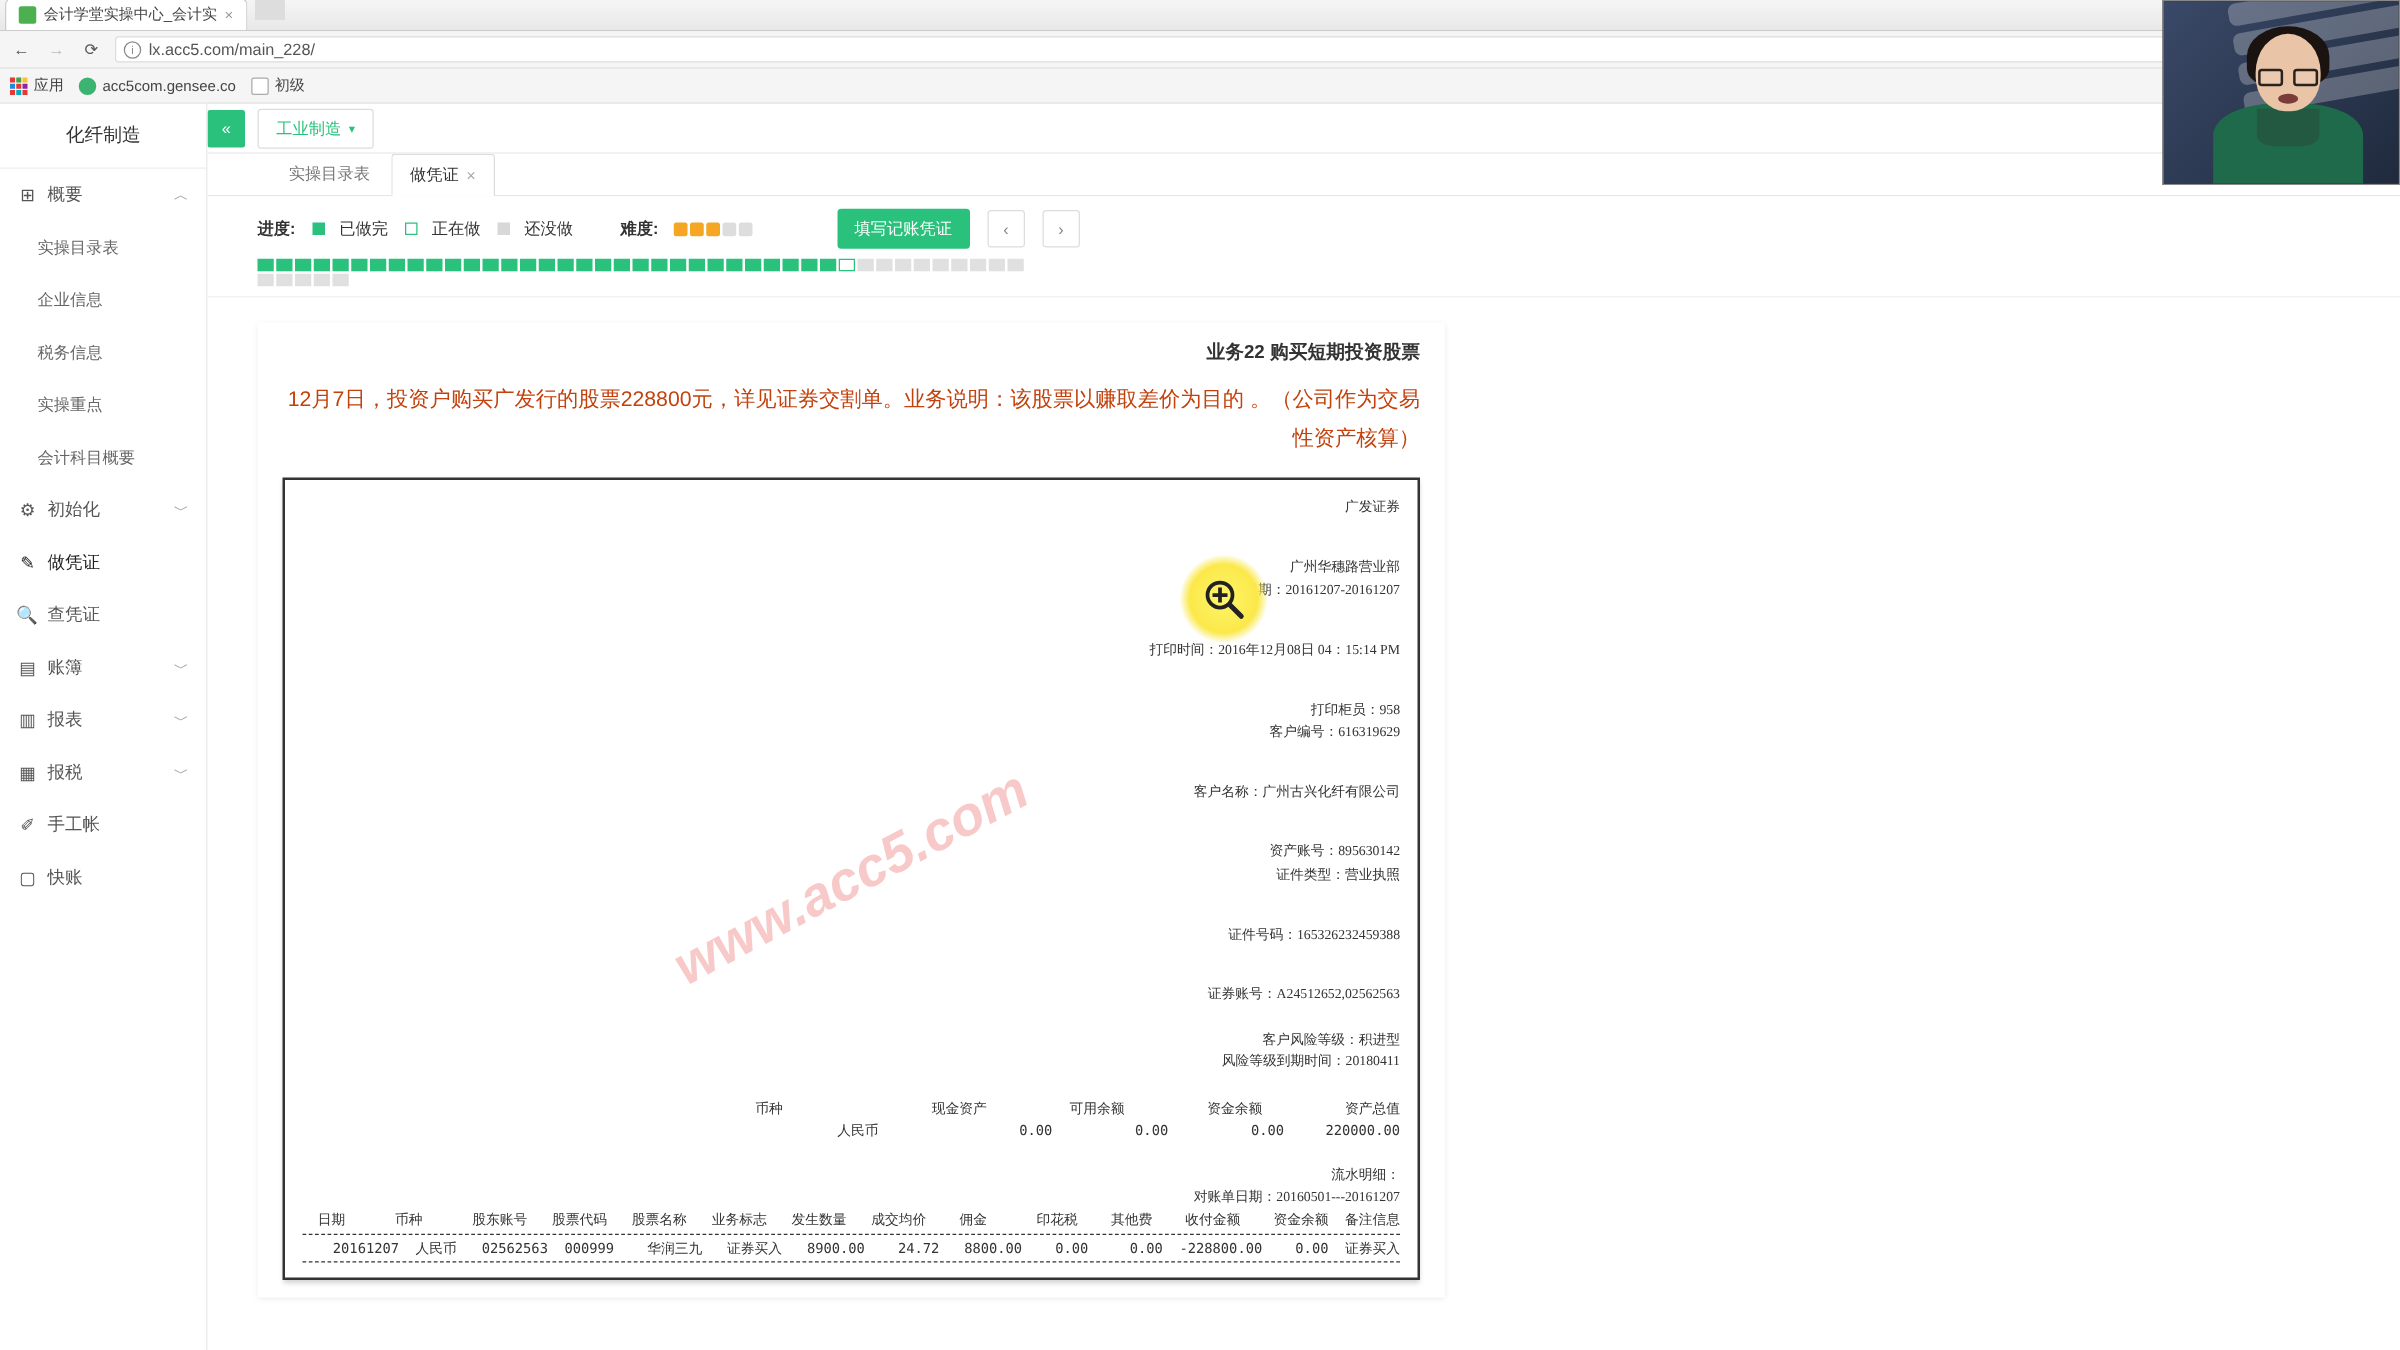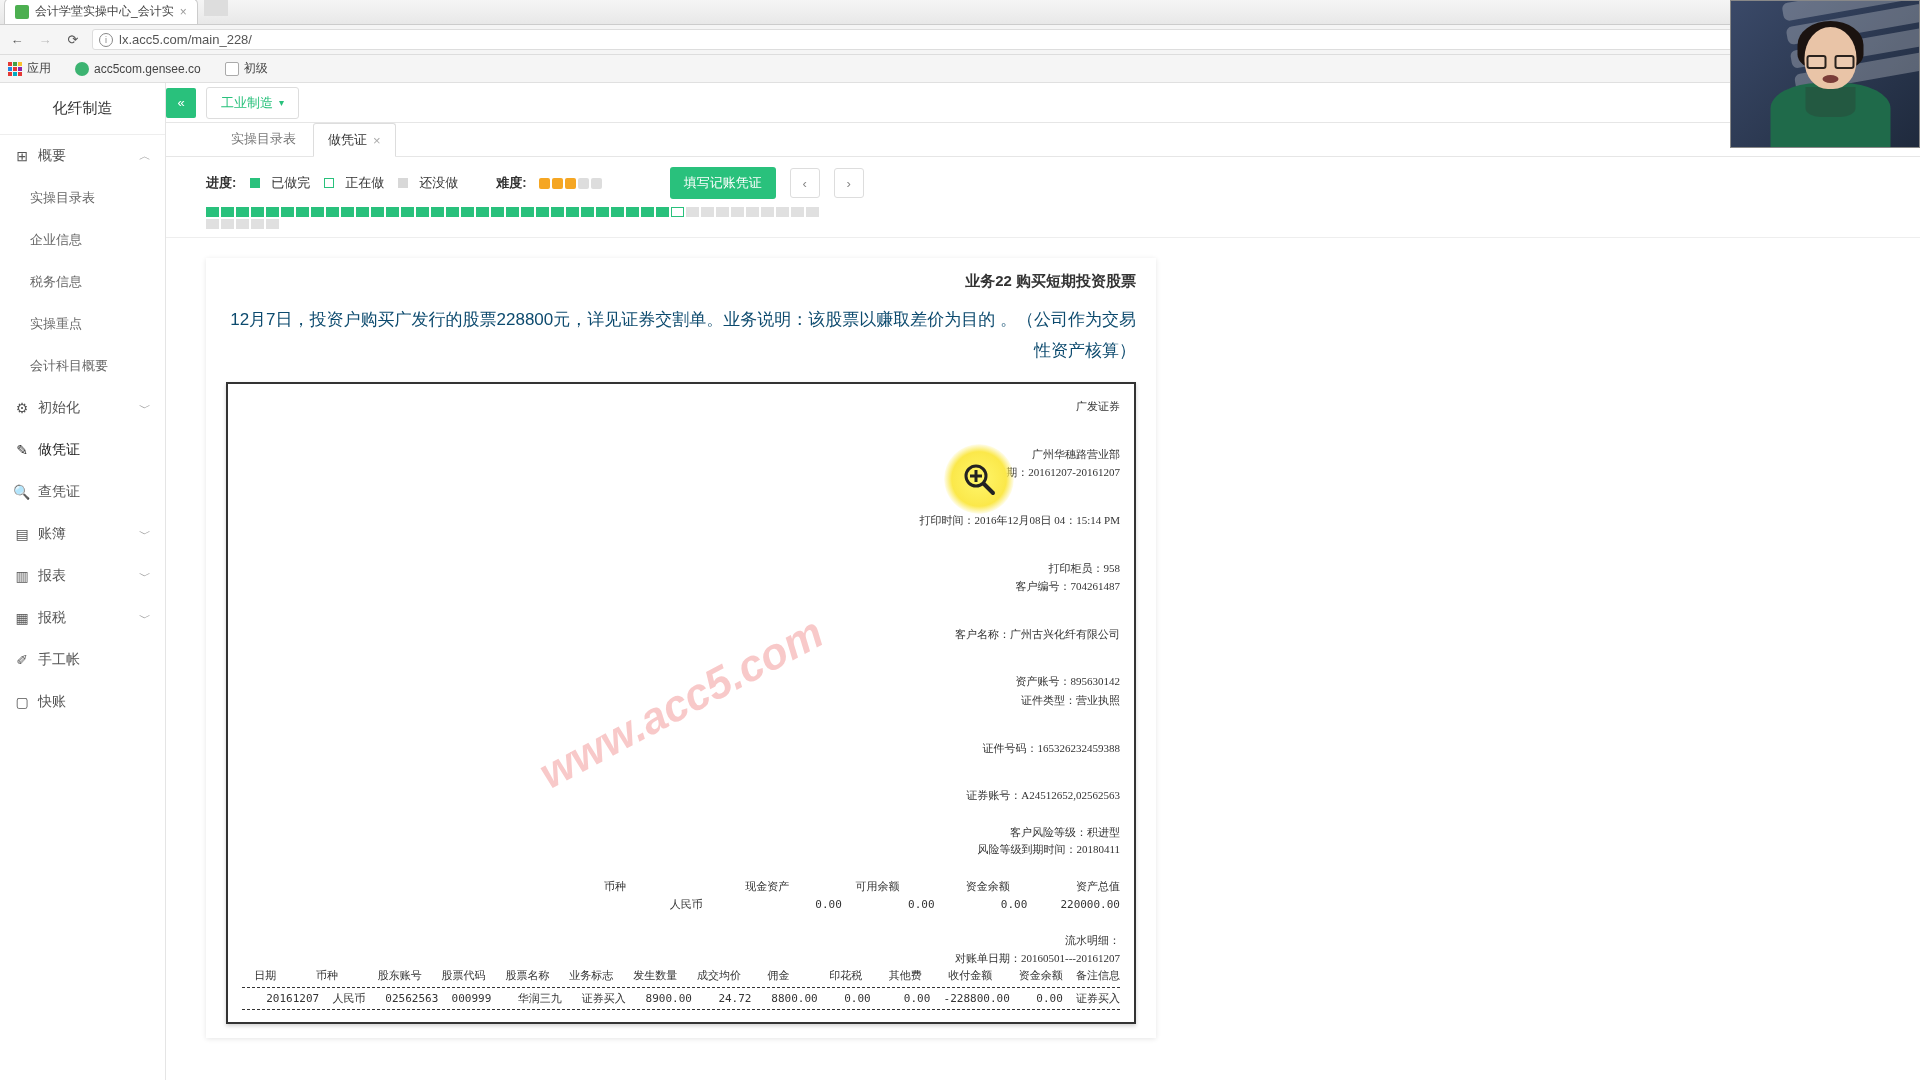--- a/index.html
+++ b/index.html
@@ -10,21 +10,21 @@
     .browser-tab { background: #fff; padding: 4px 10px; border: 1px solid #ccc; border-bottom: none; border-radius: 6px 6px 0 0; display: flex; align-items: center; gap: 6px; max-width: 200px; font-size: 12px; color: #444; }
     .browser-tab .favicon { width: 14px; height: 14px; background: #4CAF50; border-radius: 2px; }
     .tab-close { color: #999; cursor: pointer; }
     .new-tab { width: 24px; height: 18px; background: #ddd; margin-left: 6px; border-radius: 3px 3px 0 0; }
     
     .addr-bar { height: 30px; background: #f5f5f5; border-bottom: 1px solid #ddd; display: flex; align-items: center; padding: 0 8px; gap: 10px; }
     .nav-icon { width: 18px; height: 18px; display: flex; align-items: center; justify-content: center; color: #555; cursor: pointer; }
     .url-box { flex: 1; display: flex; align-items: center; gap: 6px; padding: 2px 6px; border: 1px solid #ddd; border-radius: 3px; background: #fff; font-size: 13px; color: #555; }
     .info-icon { width: 14px; height: 14px; border: 1px solid #888; border-radius: 50%; display: flex; align-items: center; justify-content: center; font-size: 9px; color: #888; }
     
-    .bookmark-bar { height: 28px; background: #f5f5f5; border-bottom: 1px solid #e0e0e0; display: flex; align-items: center; padding: 0 8px; gap: 24px; font-size: 12px; color: #444; }
+    .bookmark-bar { height: 28px; background: #f5f5f5; border-bottom: 1px solid #e0e0e0; display: flex; align-items: center; padding: 0 8px; gap: 12px; font-size: 12px; color: #444; }
     .bm-item { display: flex; align-items: center; gap: 5px; cursor: pointer; }
     .bm-icon { width: 14px; height: 14px; background: #ccc; border-radius: 2px; }
     .apps-icon { display: grid; grid-template-columns: repeat(3,4px); grid-template-rows: repeat(3,4px); gap: 1px; }
     .apps-icon span { background: #e53935; }
     .apps-icon span:nth-child(2){background:#43a047}.apps-icon span:nth-child(3){background:#fbc02d}
     .apps-icon span:nth-child(4){background:#1e88e5}.apps-icon span:nth-child(6){background:#8e24aa}
     .apps-icon span:nth-child(8){background:#00acc1}
 
     .app { display: flex; height: calc(100vh - 83px); }
     .sidebar { width: 166px; border-right: 1px solid #e5e5e5; background: #fff; color: #555; }
@@ -61,21 +61,21 @@
     
     .progress-row { padding: 2px 40px 8px; background: #fff; border-bottom: 1px solid #eee; }
     .progress-bar { display: flex; flex-wrap: wrap; gap: 2px; max-width: 620px; }
     .pseg { width: 13px; height: 10px; background: #29c17c; }
     .pseg.current { background: #fff; border: 1px solid #29c17c; }
     .pseg.todo { background: #e0e0e0; }
     
     .content { padding: 20px 40px; background: #fff; overflow-y: auto; flex: 1; }
     .card { background: #fff; padding: 14px 20px; max-width: 950px; box-shadow: 0 1px 5px rgba(0,0,0,0.1); text-align: right; }
     .task-title { font-size: 15px; font-weight: bold; color: #333; margin-bottom: 14px; }
-    .task-desc { font-size: 17px; line-height: 1.8; color: #0c4a6e; margin-bottom: 16px; }
+    .task-desc { font-size: 17px; line-height: 1.8; color: #c2410c; margin-bottom: 16px; }
     .receipt-box { position: relative; border: 2px solid #333; padding: 14px 14px 10px; font-size: 11px; line-height: 1.6; font-family: SimSun, serif; background: #fff; box-shadow: 0 2px 4px rgba(0,0,0,0.18); }
     .receipt-row { display: flex; gap: 30px; flex-wrap: wrap; margin-bottom: 1px; flex-direction: column; }
     .receipt-section { margin-top: 19px; }
     .dash-line { border-top: 1px dashed #333; margin: 2px 0; }
     .rtable { font-size: 11px; white-space: pre; font-family: monospace, SimSun; }
     .watermark { position: absolute; left: 50%; top: 50%; transform: translate(-50%,-50%) rotate(-28deg); font-size: 44px; font-weight: bold; color: rgba(230,60,60,0.28); font-family: Arial; pointer-events: none; font-style: italic; }
     .magnifier { position: absolute; right: 120px; top: 60px; width: 70px; height: 70px; pointer-events: none; }
     .mag-glow { position:absolute; inset:0; background: radial-gradient(circle,#fff66b 0%,#fbe84a 55%,rgba(251,232,74,0) 72%); border-radius:50%; }
     .mag-icon { position:absolute; left:50%; top:50%; transform:translate(-50%,-50%); }
     
@@ -317,21 +317,21 @@
           <div class="receipt-row">
             <span>广发证券</span>
             <span>广州华穗路营业部</span>
           </div>
           <div class="receipt-row">
             <span><span>统计日期：</span><span>20161207-20161207</span></span>
             <span><span>打印时间：</span><span>2016年12月08日  04：15:14 PM</span></span>
             <span><span>打印柜员：</span><span>958</span></span>
           </div>
           <div class="receipt-row">
-            <span><span>客户编号：</span><span>704261487</span></span>
+            <span><span>客户编号：</span><span>616319629</span></span>
             <span><span>客户名称：</span><span>广州古兴化纤有限公司</span></span>
             <span><span>资产账号：</span><span>895630142</span></span>
           </div>
           <div class="receipt-row">
             <span><span>证件类型：</span><span>营业执照</span></span>
             <span><span>证件号码：</span><span>165326232459388</span></span>
             <span><span>证券账号：</span><span>A24512652,02562563</span></span>
           </div>
 
           <div class="receipt-section">

